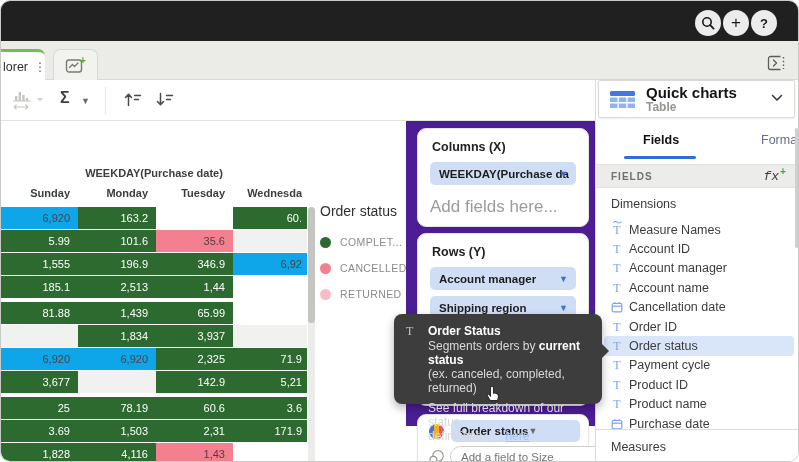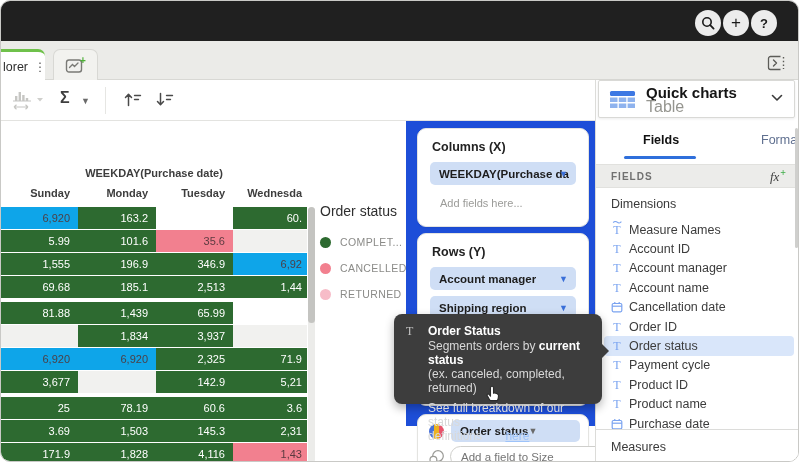--- a/index.html
+++ b/index.html
@@ -33,57 +33,57 @@
   .c-gray{background:#f1f1ef;}
   .c-white{background:#ffffff;}
   .vscroll-track{position:absolute;left:307px;top:86px;width:7px;height:256px;background:#ececea;border-radius:4px;}
   .vscroll-thumb{position:absolute;left:0;top:0;width:7px;height:116px;background:#c4c4c1;border-radius:4px;}
   .legend{position:absolute;left:319px;top:82px;}
   .legend-title{font-size:14px;color:#2f2f2f;margin-bottom:10px;}
   .legend-item{display:flex;align-items:center;height:26px;cursor:pointer;}
   .legend-dot{width:11px;height:11px;border-radius:50%;margin-right:9px;flex:none;}
   .legend-label{font-size:10.5px;color:#8b8b88;letter-spacing:.4px;}
   
-  .shelf{position:absolute;left:405px;top:120px;width:189px;height:305px;background:#1d4ed8;}
+  .shelf{position:absolute;left:405px;top:120px;width:189px;height:305px;background:#4c1d95;}
   .card{position:absolute;left:11px;width:172px;background:#fff;border:1px solid #e4e4e1;border-radius:9px;box-shadow:0 1px 2px rgba(0,0,0,.06);box-sizing:border-box;}
   .card-title{font-size:12.5px;font-weight:700;color:#222;margin:11px 0 8px 14px;}
   .pill{position:relative;height:23px;margin:0 12px 6px 12px;background:#cfdef5;border-radius:5px;display:flex;align-items:center;cursor:pointer;}
   .pill-label{font-size:11.5px;font-weight:600;color:#1d1d1d;margin-left:9px;white-space:nowrap;overflow:hidden;max-width:130px;}
   .pill .caret{position:absolute;right:8px;color:#3a6fd8;}
-  .placeholder{font-size:11px;color:#9b9b98;margin:12px 0 0 22px;}
+  .placeholder{font-size:17px;color:#9b9b98;margin:12px 0 0 12px;}
   .marks-row{position:relative;display:flex;align-items:center;margin:6px 8px 0 8px;}
   .size-input{flex:1;height:21px;border:1px solid #cfcfcc;border-radius:11px;background:#fff;font-size:11.5px;color:#8f8f8c;font-family:"Liberation Sans",sans-serif;padding:0 10px;box-sizing:border-box;outline:none;}
   .color-icon{width:15px;height:15px;border-radius:50%;margin:0 7px 0 3px;flex:none;background:linear-gradient(90deg,#4b72d8 0 31%,#fff 31% 36%,#edb220 36% 64%,#fff 64% 69%,#e8536b 69% 100%);}
   .marks-pill{flex:1;position:relative;height:22px;background:#cfdef5;border-radius:5px;display:flex;align-items:center;cursor:pointer;}
   
   .tooltip{position:absolute;left:393px;top:313px;width:208px;height:90px;background:#3d3d3d;border-radius:8px;box-shadow:0 4px 10px rgba(0,0,0,.3);z-index:50;color:#d9d9d9;box-sizing:border-box;padding:10px 10px 0 12px;}
   .tooltip .arrow{position:absolute;right:-7px;top:30px;width:0;height:0;border-top:7px solid transparent;border-bottom:7px solid transparent;border-left:7px solid #3d3d3d;}
   .tt-head{display:flex;align-items:baseline;}
   .tt-ticon{width:22px;font-family:"Liberation Serif",serif;font-size:12px;color:#c3c3c3;flex:none;}
   .tt-title{font-size:12px;font-weight:700;color:#fff;}
   .tt-body{margin-left:22px;font-size:12px;line-height:14px;white-space:pre-line;}
   .tt-body b{color:#fff;}
   .tt-p2{margin-top:6px;}
   .tt-link{color:#9dc3fa;text-decoration:underline;cursor:pointer;padding-left:20px;}
   .cursor{position:absolute;left:484px;top:384px;z-index:60;}
   
   .panel{position:absolute;left:594px;top:79px;width:205px;height:383px;background:#fff;border-left:1px solid #dcdcd9;box-sizing:border-box;}
   .chart-picker{position:absolute;left:2px;top:0px;width:197px;height:38px;background:#fff;border:1px solid #d9d9d6;border-radius:2px;box-shadow:0 1px 3px rgba(0,0,0,.08);display:flex;align-items:center;cursor:pointer;box-sizing:border-box;}
   .cp-text{margin-left:10px;}
   .cp-title{font-size:15px;font-weight:700;color:#151515;line-height:16px;}
-  .cp-sub{font-size:16px;color:#95958f;line-height:12px;}
+  .cp-sub{font-size:12px;color:#95958f;line-height:12px;font-weight:bold;}
   .cp-chevron{position:absolute;right:11px;top:13px;}
   .ptabs{position:absolute;left:0;top:45px;width:100%;height:38px;}
   .ptab{position:absolute;top:8px;font-size:12.5px;cursor:pointer;}
   .ptab.active{font-weight:700;color:#111;}
   .ptab.inactive{color:#5f6f8f;}
   .ptab-underline{position:absolute;left:28px;top:31px;width:72px;height:3px;background:#2f6fdb;border-radius:2px;}
   .fields-band{position:absolute;left:0;top:84px;width:100%;height:24px;background:#ececea;border-top:1px solid #e1e1de;border-bottom:1px solid #e1e1de;box-sizing:border-box;display:flex;align-items:center;}
   .fields-band .fb-label{font-size:10px;font-weight:700;letter-spacing:1px;color:#707070;margin-left:15px;flex:1;}
-  .fx{font-family:Liberation Serif, serif;font-style:italic;font-size:13px;color:#3f3f3f;margin-right:14px;cursor:pointer;}
+  .fx{font-family:Liberation Mono, monospace;font-style:italic;font-size:13px;color:#3f3f3f;margin-right:14px;cursor:pointer;}
   .fx .plus{color:#3fae49;font-style:normal;font-size:10px;font-weight:700;vertical-align:super;margin-left:1px;}
   .dims-label{position:absolute;left:15px;top:117px;font-size:12.5px;color:#3a3a3a;}
   .dims-list{position:absolute;left:0;top:140px;width:100%;height:209px;overflow:hidden;}
   .dim-item{position:relative;display:flex;align-items:center;height:19.4px;margin:0 6px 0 8px;border-radius:4px;cursor:pointer;padding-left:4px;}
   .dim-item.hl{background:#d9e6fa;}
   .dim-icon{width:18px;flex:none;display:flex;align-items:center;justify-content:center;}
   .icon-T{font-family:"Liberation Serif",serif;font-size:12px;color:#7aa3f0;position:relative;line-height:12px;}
   .icon-T .mn-tilde{position:absolute;left:-1px;top:-7px;font-size:10px;color:#7aa3f0;}
   .dim-label{font-size:12.5px;color:#3c3c3c;margin-left:3px;white-space:nowrap;}
   .measures-bar{position:absolute;left:0;top:349px;width:100%;height:34px;background:#fff;border-top:1px solid #dcdcda;box-sizing:border-box;z-index:5;}
@@ -179,21 +179,20 @@
           <div class="cell c-white"></div>
           <div class="cell c-green">60.</div>
           <div class="cell c-green">5.99</div>
           <div class="cell c-green">101.6</div>
           <div class="cell c-salmon">35.6</div>
           <div class="cell c-gray"></div>
           <div class="cell c-green">1,555</div>
           <div class="cell c-green">196.9</div>
           <div class="cell c-green">346.9</div>
           <div class="cell c-pink">6,92</div>
-          <div class="cell c-green">69.68</div>
           <div class="cell c-green">185.1</div>
           <div class="cell c-green">2,513</div>
           <div class="cell c-green">1,44</div>
         </div>
         <div class="hm-group">
           <div class="cell c-green">81.88</div>
           <div class="cell c-green">1,439</div>
           <div class="cell c-green">65.99</div>
           <div class="cell c-white"></div>
           <div class="cell c-gray"></div>
@@ -209,21 +208,20 @@
           <div class="cell c-green">142.9</div>
           <div class="cell c-green">5,21</div>
         </div>
         <div class="hm-group">
           <div class="cell c-green">25</div>
           <div class="cell c-green">78.19</div>
           <div class="cell c-green">60.6</div>
           <div class="cell c-green">3.6</div>
           <div class="cell c-green">3.69</div>
           <div class="cell c-green">1,503</div>
-          <div class="cell c-green">145.3</div>
           <div class="cell c-green">2,31</div>
           <div class="cell c-green">171.9</div>
           <div class="cell c-green">1,828</div>
           <div class="cell c-green">4,116</div>
           <div class="cell c-salmon">1,43</div>
         </div>
       </div>
     <div class="vscroll-track">
         <div class="vscroll-thumb"></div>
       </div>

